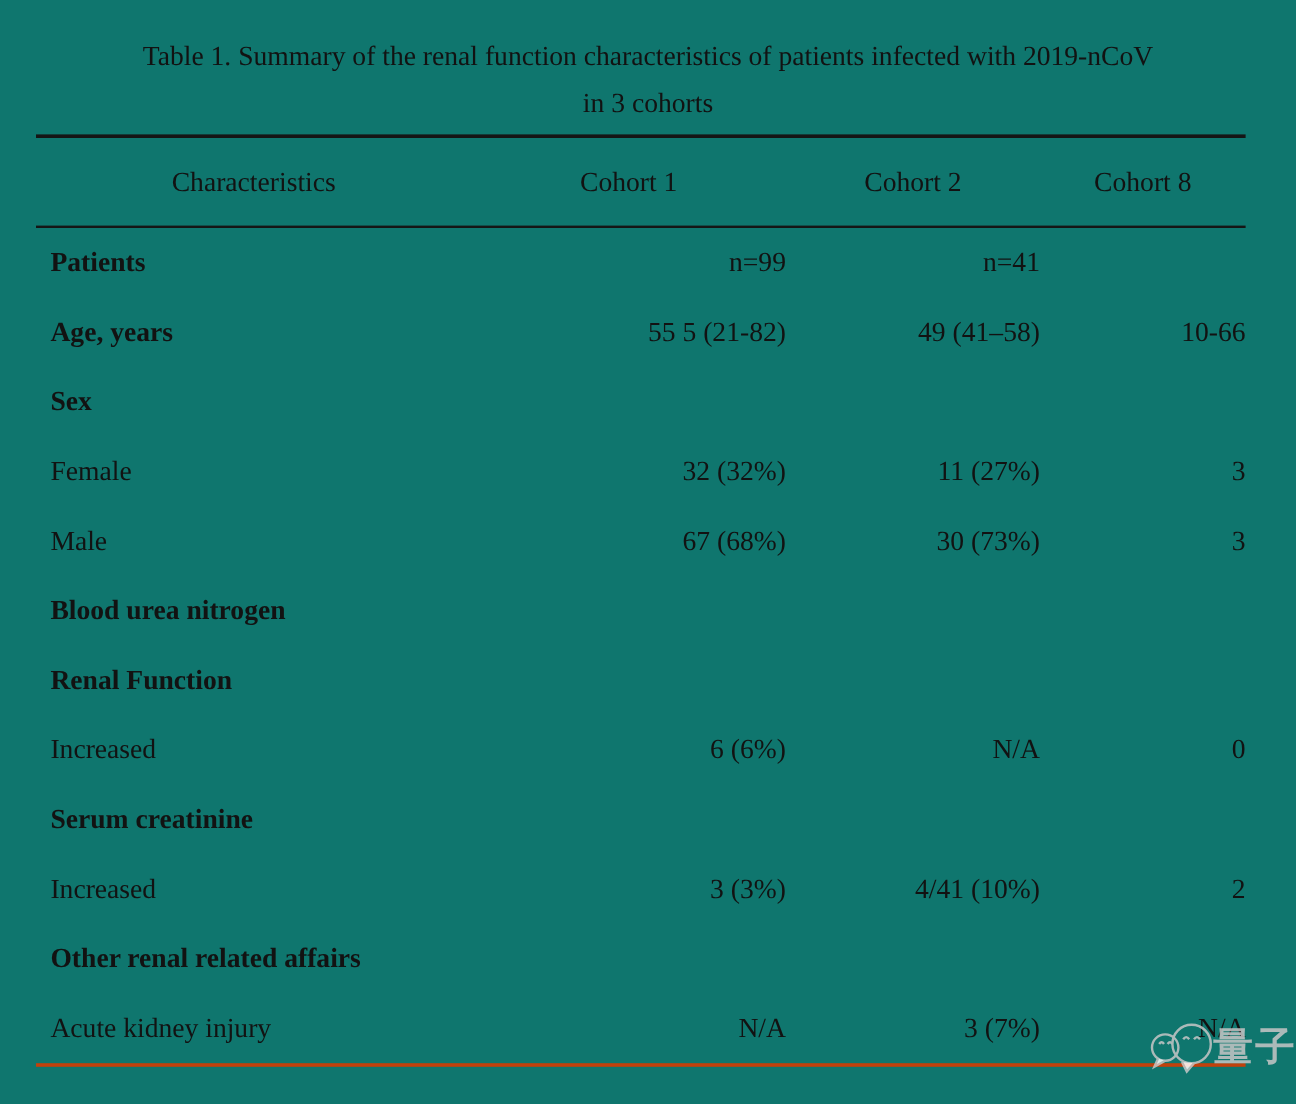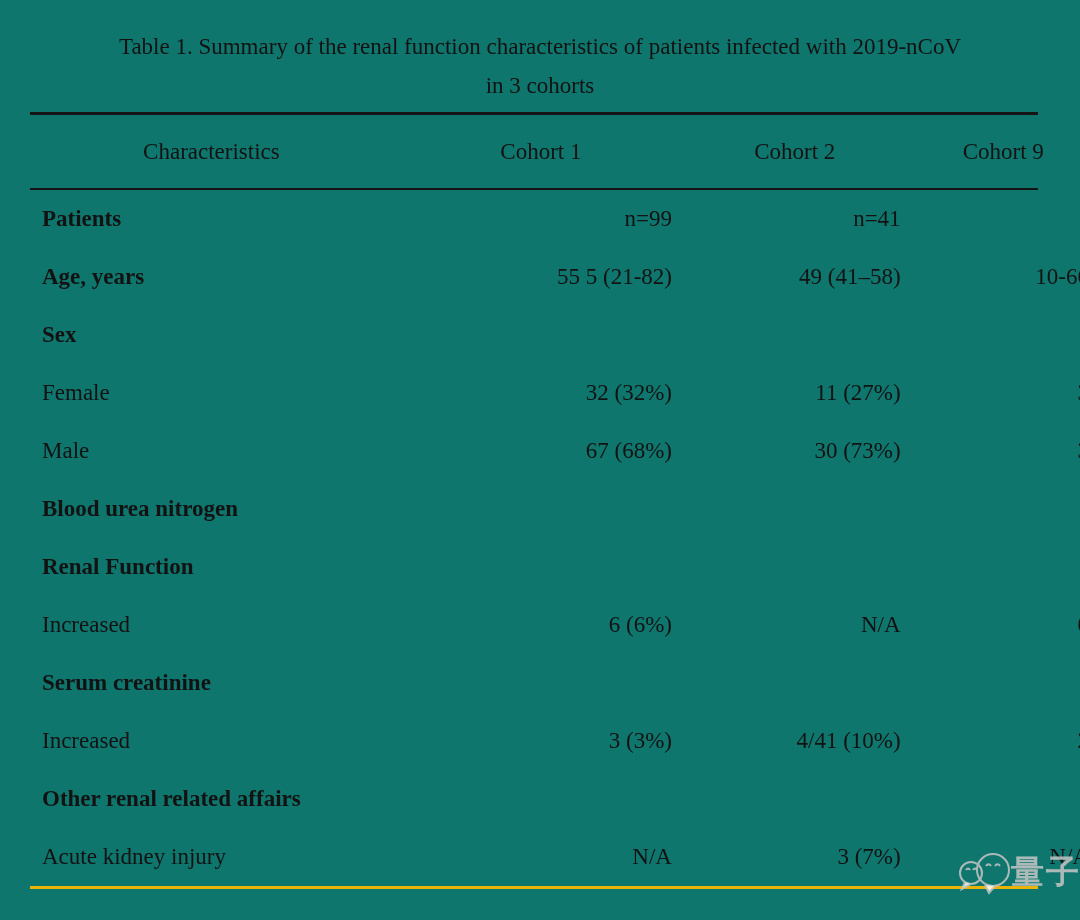--- a/index.html
+++ b/index.html
@@ -22,29 +22,28 @@
   .table-wrap {
     position:absolute;
     left:30px; top:112px;
     width:1008px;
     font-size:23px;
   }
   .grid-row {
     display:grid;
     grid-template-columns:36% 26% 21% 17%;
     align-items:center;
-    gap:17px;
   }
   .thead {
     height:78px;
     border-top:3px solid #151515;
     border-bottom:2px solid #151515;
   }
   .thead .cell { text-align:center; }
-  .tbody { border-bottom:3px solid #eab308; }
+  .tbody { border-bottom:3px solid #c2410c; }
   .trow { height:58px; position:relative; z-index:2; }
   .cell { white-space:nowrap; }
   .cell.label { padding-left:12px; text-align:left; }
   .cell.value { text-align:right; }
   .bold { font-weight:bold; }
   .watermark {
     position:absolute;
     left:955px; top:840px;
     width:170px; height:62px;
     display:flex;
@@ -74,21 +73,21 @@
   <div class="title-block">
     <div>Table 1. Summary of the renal function characteristics of patients infected with 2019-nCoV</div>
     <div>in 3 cohorts</div>
   </div>
 
   <div class="table-wrap">
     <div class="grid-row thead">
       <div class="cell">Characteristics</div>
       <div class="cell">Cohort 1</div>
       <div class="cell">Cohort 2</div>
-      <div class="cell">Cohort 9</div>
+      <div class="cell">Cohort 8</div>
     </div>
     <div class="tbody">
     <div class="grid-row trow">
       <div class="cell label bold">Patients</div>
       <div class="cell value">n=99</div>
       <div class="cell value">n=41</div>
     </div>
 
     <div class="grid-row trow">
       <div class="cell label bold">Age, years</div>

